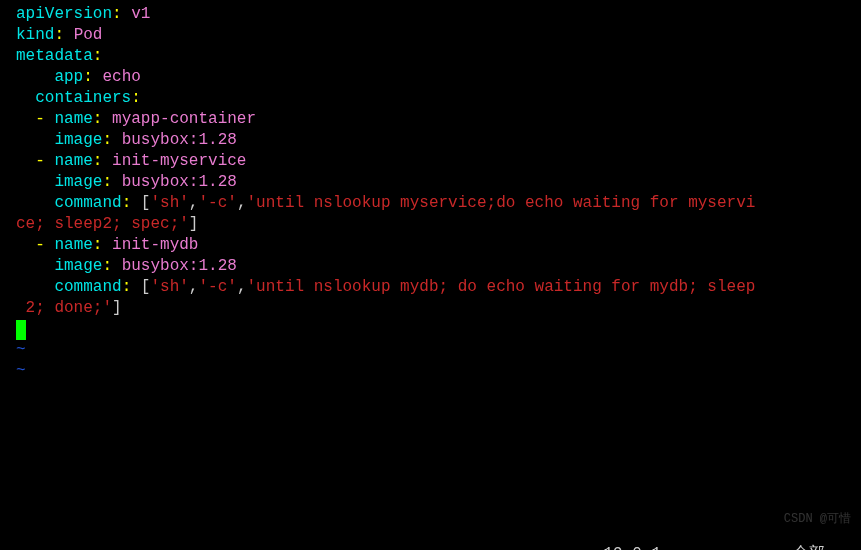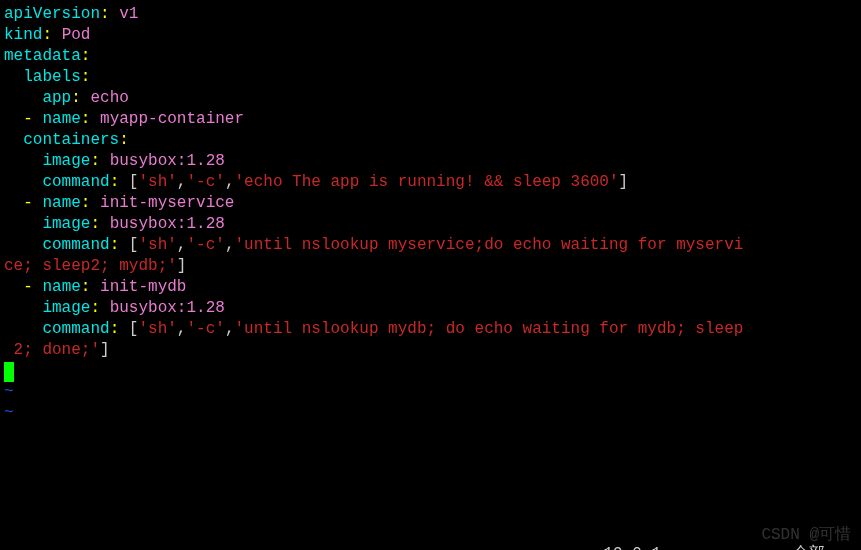--- a/index.html
+++ b/index.html
@@ -8,21 +8,21 @@
       width: 861px;
       height: 550px;
       font-family: 'Courier New', monospace;
       font-size: 16px;
       line-height: 21px;
       color: #ccc;
       overflow: hidden;
       position: relative;
       padding-top: 4px;
     }
-    .line { white-space: pre; padding-left: 4px; }
+    .line { white-space: pre; padding-left: 16px; }
     .key { color: #00e5e5; }
     .colon { color: #ffff00; }
     .val { color: #e87cd0; }
     .dash { color: #ffff00; }
     .bracket { color: #cccccc; }
     .str { color: #c82828; }
     .tilde { color: #2050d0; }
     .cursor {
       display: inline-block;
       width: 10px;
@@ -35,44 +35,42 @@
       bottom: 6px;
       left: 0;
       right: 0;
       width: 100%;
       color: #ccc;
     }
     .status-pos { position: absolute; right: 200px; }
     .status-mode { position: absolute; right: 36px; }
     .watermark {
       position: absolute;
-      bottom: 4px;
+      bottom: 20px;
       right: 10px;
       color: rgba(200,200,200,0.25);
-      font-size: 16px;
+      font-size: 12px;
       pointer-events: none;
     }
   </style>
 </head>
 <body>
 
 <div id="editor">
     <div class="line"><span class="key">apiVersion</span><span class="colon">:</span><span> </span><span class="val">v1</span></div>
     <div class="line"><span class="key">kind</span><span class="colon">:</span><span> </span><span class="val">Pod</span></div>
     <div class="line"><span class="key">metadata</span><span class="colon">:</span></div>
-    <div class="line"><span>  </span><span class="key">labels</span><span class="colon">:</span></div>
     <div class="line"><span>    </span><span class="key">app</span><span class="colon">:</span><span> </span><span class="val">echo</span></div>
+    <div class="line"><span>  </span><span class="key">containers</span><span class="colon">:</span></div>
     <div class="line"><span>  </span><span class="dash">-</span><span> </span><span class="key">name</span><span class="colon">:</span><span> </span><span class="val">myapp-container</span></div>
-    <div class="line"><span>  </span><span class="key">containers</span><span class="colon">:</span></div>
     <div class="line"><span>    </span><span class="key">image</span><span class="colon">:</span><span> </span><span class="val">busybox:1.28</span></div>
-    <div class="line"><span>    </span><span class="key">command</span><span class="colon">:</span><span> </span><span class="bracket">[</span><span class="str">'sh'</span><span class="bracket">,</span><span class="str">'-c'</span><span class="bracket">,</span><span class="str">'echo The app is running! &amp;&amp; sleep 3600'</span><span class="bracket">]</span></div>
     <div class="line"><span>  </span><span class="dash">-</span><span> </span><span class="key">name</span><span class="colon">:</span><span> </span><span class="val">init-myservice</span></div>
     <div class="line"><span>    </span><span class="key">image</span><span class="colon">:</span><span> </span><span class="val">busybox:1.28</span></div>
     <div class="line"><span>    </span><span class="key">command</span><span class="colon">:</span><span> </span><span class="bracket">[</span><span class="str">'sh'</span><span class="bracket">,</span><span class="str">'-c'</span><span class="bracket">,</span><span class="str">'until nslookup myservice;do echo waiting for myservi</span></div>
-    <div class="line"><span class="str">ce; sleep2; mydb;'</span><span class="bracket">]</span></div>
+    <div class="line"><span class="str">ce; sleep2; spec;'</span><span class="bracket">]</span></div>
     <div class="line"><span>  </span><span class="dash">-</span><span> </span><span class="key">name</span><span class="colon">:</span><span> </span><span class="val">init-mydb</span></div>
     <div class="line"><span>    </span><span class="key">image</span><span class="colon">:</span><span> </span><span class="val">busybox:1.28</span></div>
     <div class="line"><span>    </span><span class="key">command</span><span class="colon">:</span><span> </span><span class="bracket">[</span><span class="str">'sh'</span><span class="bracket">,</span><span class="str">'-c'</span><span class="bracket">,</span><span class="str">'until nslookup mydb; do echo waiting for mydb; sleep</span></div>
     <div class="line"><span class="str"> 2; done;'</span><span class="bracket">]</span></div>
   </div>
 <div class="line"><span class="cursor"></span></div>
 <div class="line tilde">~</div>
 <div class="line tilde">~</div>
 
 <div class="status">

